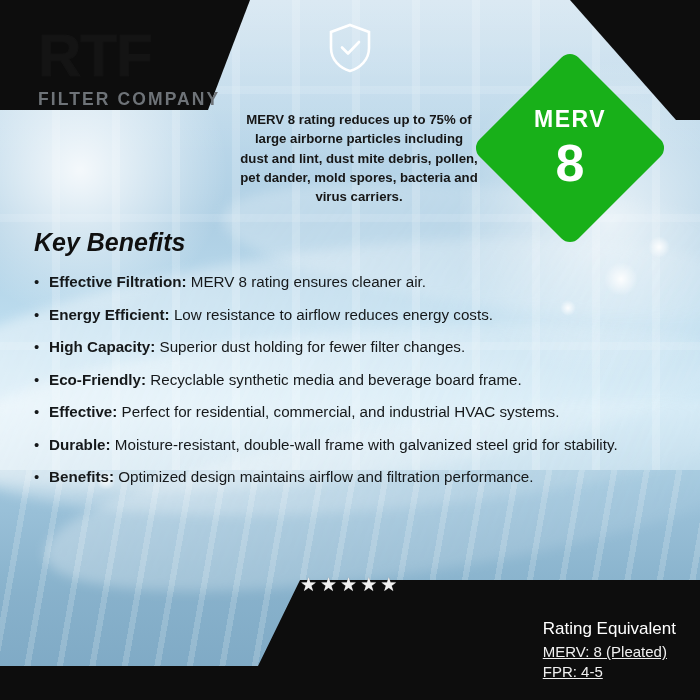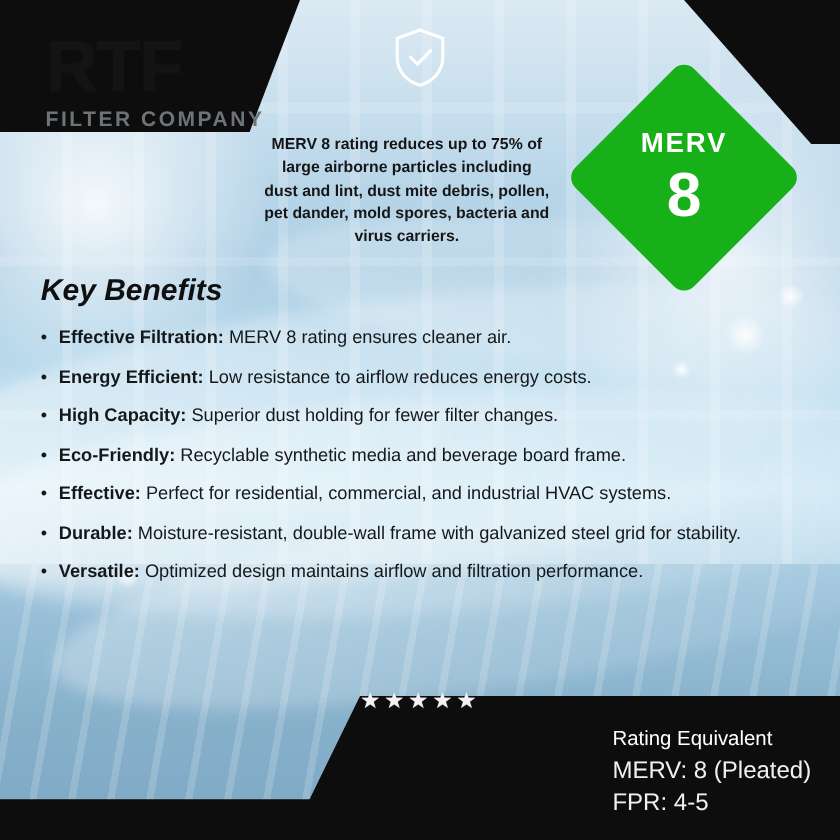--- a/index.html
+++ b/index.html
@@ -95,21 +95,21 @@
     margin-top: 6px;
     font-size: 17.5px; font-weight: bold; letter-spacing: 2.1px;
     color: #6e7378;
   }
 
   
   .shield { position: absolute; left: 327px; top: 22px; width: 46px; height: 52px; z-index: 7; }
 
   
   .top-desc {
-    position: absolute; left: 220px; top: 110px; width: 238px; z-index: 7;
+    position: absolute; left: 240px; top: 110px; width: 238px; z-index: 7;
     text-align: center; color: #161616;
     font-size: 13.2px; line-height: 1.46; font-weight: bold;
   }
 
   
   .diamond-wrap {
     position: absolute; left: 470px; top: 48px; width: 200px; height: 200px; z-index: 7;
   }
   .diamond {
     position: absolute; left: 30px; top: 30px; width: 140px; height: 140px;
@@ -141,21 +141,21 @@
     position: absolute; left: 300px; bottom: 104px; z-index: 9;
     display: flex; gap: 2px; color: #f2f2f2; font-size: 19px; letter-spacing: 1px;
   }
   .stars span { text-shadow: 0 0 1px #777; }
 
   
   .rating {
     position: absolute; right: 24px; bottom: 18px; z-index: 9; text-align: left; color: #ffffff;
   }
   .rating-title { font-size: 17px; font-weight: normal; margin-bottom: 3px; }
-  .rating-line { font-size: 20px; line-height: 1.32; color: #f0f0f0; }
+  .rating-line { font-size: 15px; line-height: 1.32; color: #f0f0f0; text-decoration: underline; }
 </style>
 </head>
 <body>
 
 <div id="page">
 
   <div class="bg-layer">
     <div class="window-wall"></div>
     <div class="glow-left"></div>
     <div class="glow-right"></div>
@@ -237,21 +237,21 @@
     <div class="b-item">
       <span class="b-bullet">•</span>
       <span class="b-text">
         <span class="b-label">Durable:</span><span> Moisture-resistant, double-wall frame with galvanized steel grid for stability.</span>
       </span>
     </div>
 
     <div class="b-item">
       <span class="b-bullet">•</span>
       <span class="b-text">
-        <span class="b-label">Versatile:</span><span> Optimized design maintains airflow and filtration performance.</span>
+        <span class="b-label">Benefits:</span><span> Optimized design maintains airflow and filtration performance.</span>
       </span>
     </div>
   </div>
 
   <div class="stars">
     <span>★</span>
     <span>★</span>
     <span>★</span>
     <span>★</span>
     <span>★</span>

